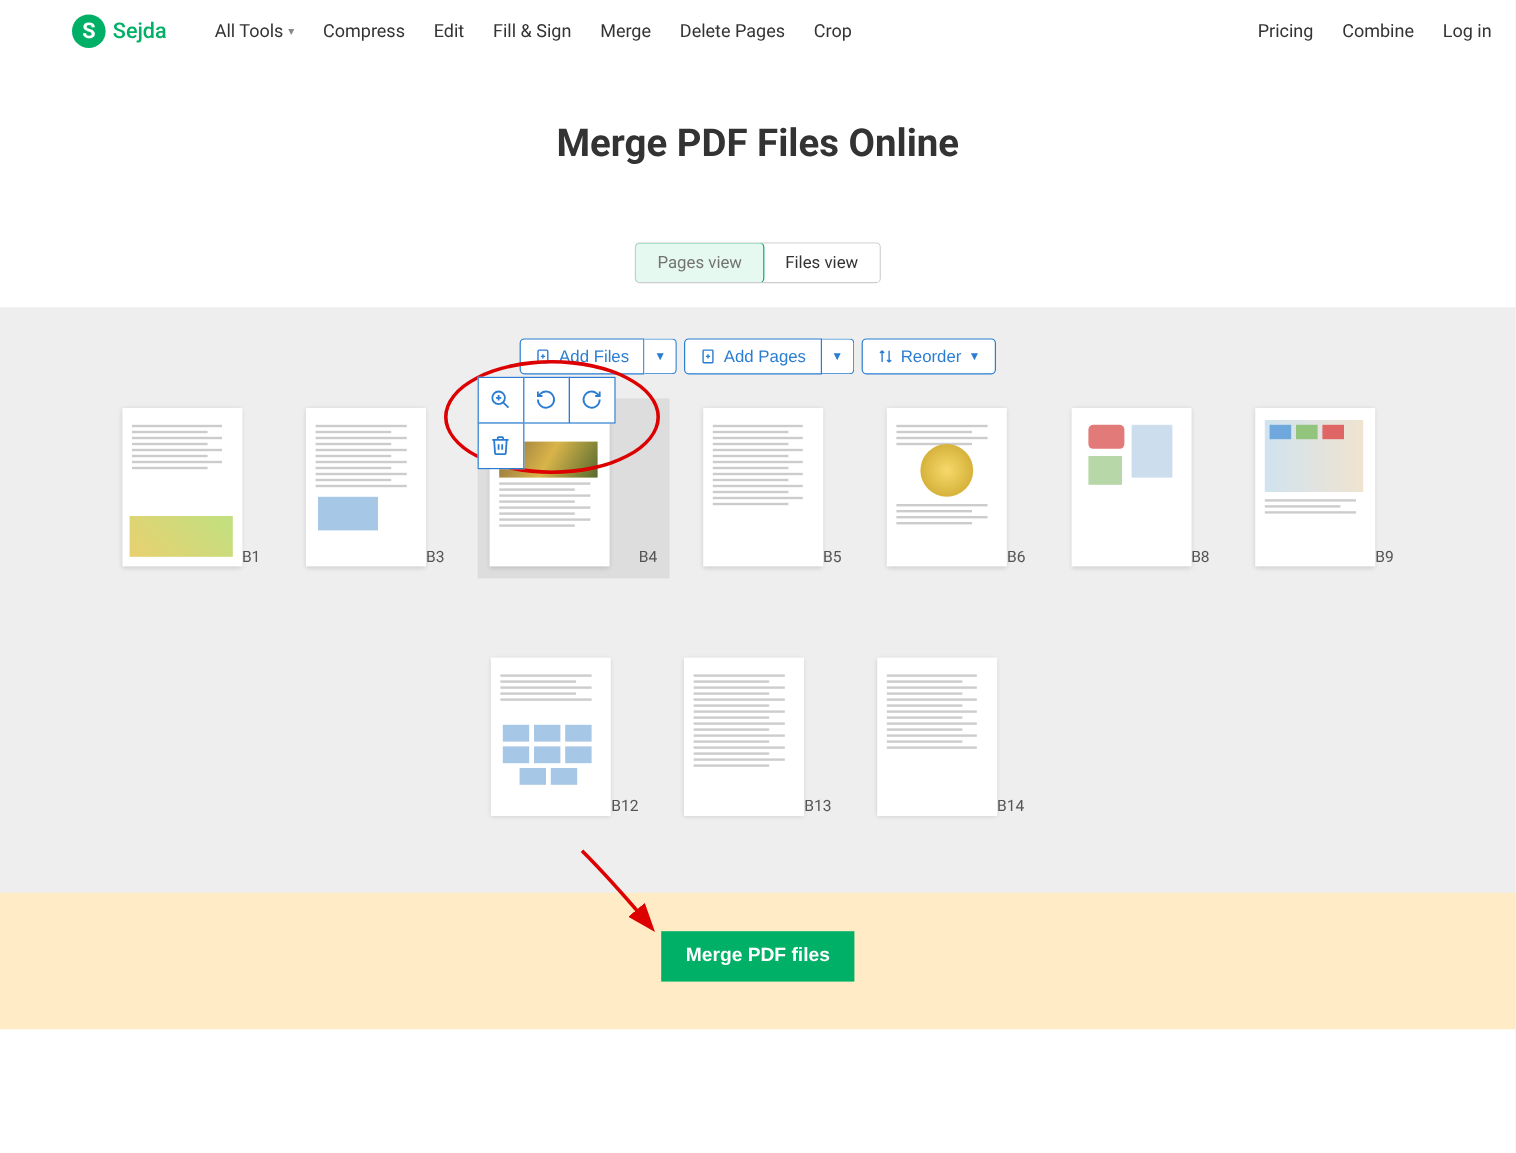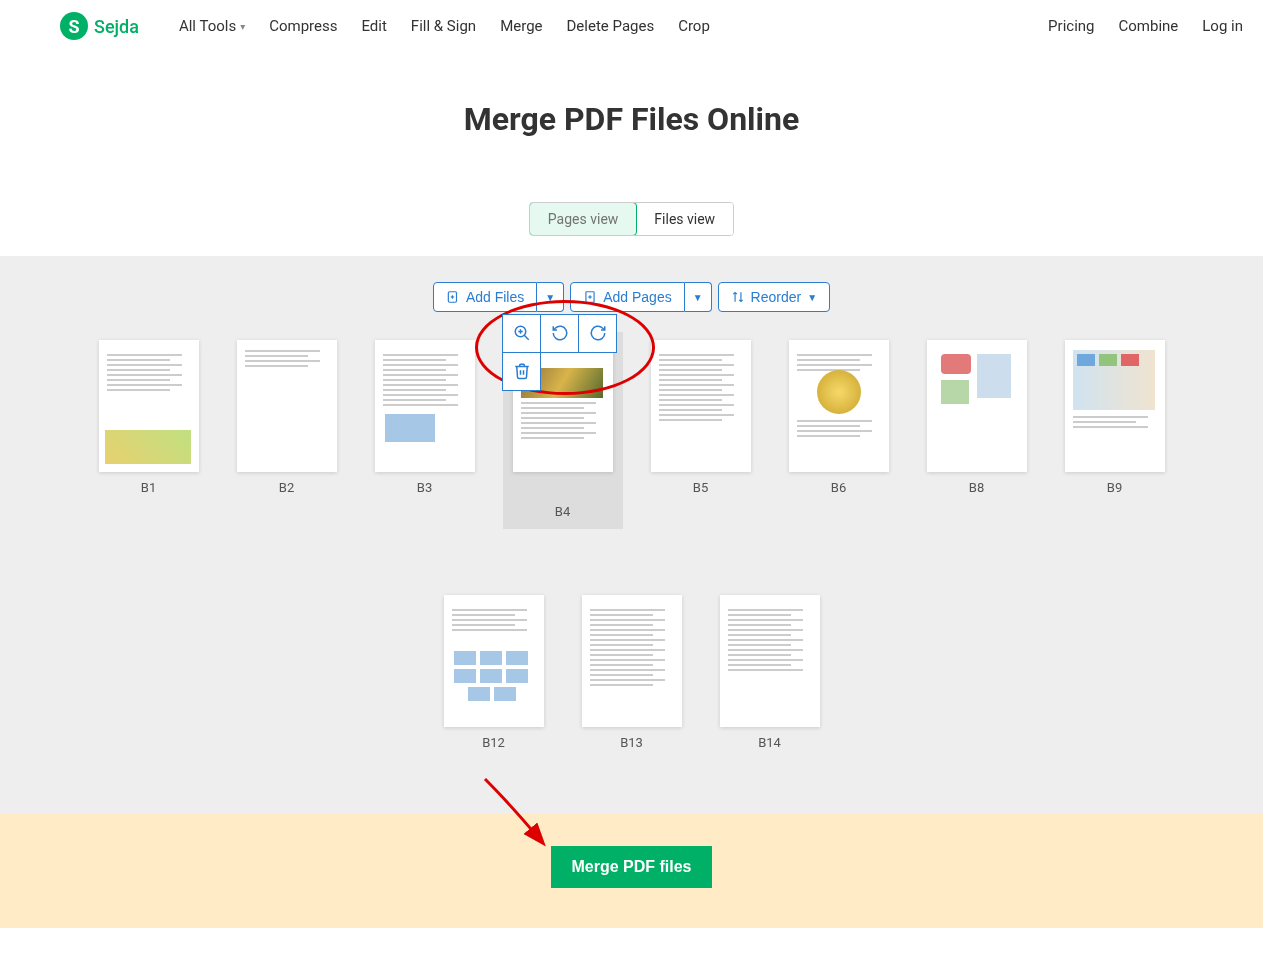--- a/index.html
+++ b/index.html
@@ -21,21 +21,21 @@
 .view-btn.active { background: #e6f9f0; border: 1px solid #00b066; border-radius: 4px; margin: -1px; position: relative; z-index: 1; color: #737373; text-align: right; }
 .workspace { background: #eee; margin-top: 20px; padding: 20px 0 60px 0; }
 .toolbar { display: flex; justify-content: center; gap: 6px; padding: 6px 0 24px 0; }
 .btn-group { display: flex; }
 .btn { border: 1px solid #2a7dd1; color: #2a7dd1; background: #fff; padding: 6px 12px; font-size: 14px; cursor: pointer; display: flex; align-items: center; gap: 6px; border-radius: 4px; }
 .btn-group .btn { border-radius: 0; }
 .btn-group .btn:first-child { border-top-left-radius: 4px; border-bottom-left-radius: 4px; }
 .btn-group .btn:last-child { border-top-right-radius: 4px; border-bottom-right-radius: 4px; border-left: none; }
 .btn-caret { padding: 6px 8px; }
 .thumbs { display: flex; flex-wrap: wrap; gap: 38px; justify-content: center; max-width: 1240px; margin: 0 auto; padding: 4px 10px; }
-.thumb-wrap { display: flex; flex-direction: column; align-items: center; position: relative; }
+.thumb-wrap { display: flex; flex-direction: row; align-items: flex-end; position: relative; }
 .thumb { width: 100px; height: 132px; background: #fff; box-shadow: 0 1px 4px rgba(0,0,0,0.15); position: relative; overflow: hidden; }
 .thumb-label { font-size: 13px; color: #555; margin-top: 8px; }
 .thumb-wrap.selected { background: #ddd; padding: 8px 10px 10px 10px; margin: -8px -10px -10px -10px; gap: 24px; }
 .thumb-wrap.selected .thumb-label { margin-top: 8px; }
 .page-tools { position: absolute; top: -18px; left: 0px; display: grid; grid-template-columns: repeat(3, 38px); grid-auto-rows: 38px; z-index: 3; }
 .tool-btn { border: 1px solid #2a7dd1; background: #fff; color: #2a7dd1; display: flex; align-items: center; justify-content: center; cursor: pointer; margin: -0.5px; }
 .circle-anno { position: absolute; border: 3px solid #d00; border-radius: 50%; width: 180px; height: 95px; top: -32px; left: -28px; z-index: 2; pointer-events: none; }
 .footer-bar { background: #ffecc7; padding: 32px 0 40px 0; display: flex; justify-content: center; position: relative; }
 .merge-btn { background: #00b066; color: #fff; border: none; padding: 12px 20px; font-size: 16px; font-weight: 600; border-radius: 0; cursor: pointer; }
 .arrow-anno { position: absolute; left: 480px; top: -40px; width: 80px; height: 80px; pointer-events: none; }
@@ -138,31 +138,20 @@
             <div></div>
             <div></div>
             <div></div>
             <div></div>
           </div>
         <div class="pg-img" style="left:6px;bottom:8px;width:86px;height:34px;background:linear-gradient(45deg,#e8d070,#c0e080);"></div>
       </div>
       <div class="thumb-label">B1</div>
     </div>
 
-    <div class="thumb-wrap">
-      <div class="thumb">
-          <div class="pg-lines" style="top:10px;bottom:70px;">
-            <div></div>
-            <div></div>
-            <div></div>
-            <div></div>
-          </div>
-        </div>
-      <div class="thumb-label">B2</div>
-    </div>
 
     <div class="thumb-wrap">
       <div class="thumb">
           <div class="pg-lines">
             <div></div>
             <div></div>
             <div></div>
             <div></div>
             <div></div>
             <div></div>

